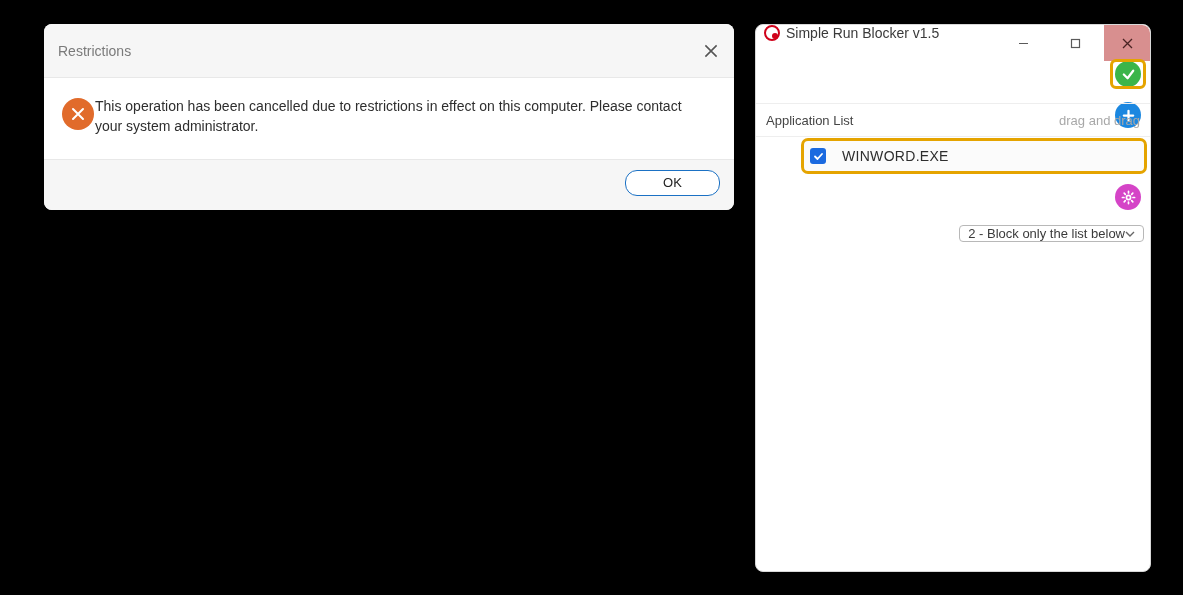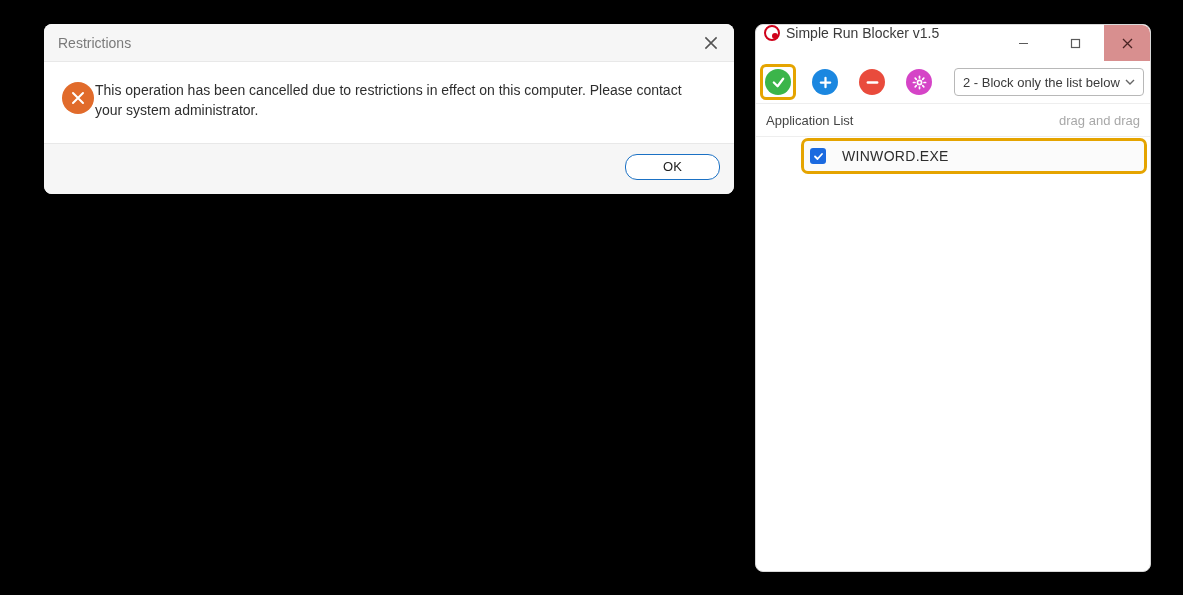--- a/index.html
+++ b/index.html
@@ -18,21 +18,21 @@
     position: absolute;
     left: 44px;
     top: 24px;
     width: 690px;
     background: #fff;
     border-radius: 8px;
     box-shadow: 0 4px 20px rgba(0,0,0,0.4);
     overflow: hidden;
   }
   .dialog-title {
-    height: 38px;
+    height: 54px;
     display: flex;
     align-items: center;
     justify-content: space-between;
     padding: 0 14px;
     background: #f6f6f6;
     border-bottom: 1px solid #e8e8e8;
   }
   .dialog-title-text {
     color: #7a7a7a;
     font-size: 14px;
@@ -137,23 +137,24 @@
   .win-btn.close {
     background: #d88f8f;
     color: #4a2323;
     border-top-right-radius: 8px;
   }
   .win-btn svg { width: 11px; height: 11px; }
 
   .toolbar {
     height: 42px;
     display: flex;
-    align-items: center;
+    align-items: flex-end;
     padding: 0 6px;
     gap: 15px;
+    flex-direction: column;
   }
   .tool-btn {
     width: 32px; height: 32px;
     display: flex; align-items: center; justify-content: center;
     cursor: pointer;
     border-radius: 4px;
   }
   .tool-btn.highlighted {
     outline: 3px solid #e5a400;
     outline-offset: -1px;

